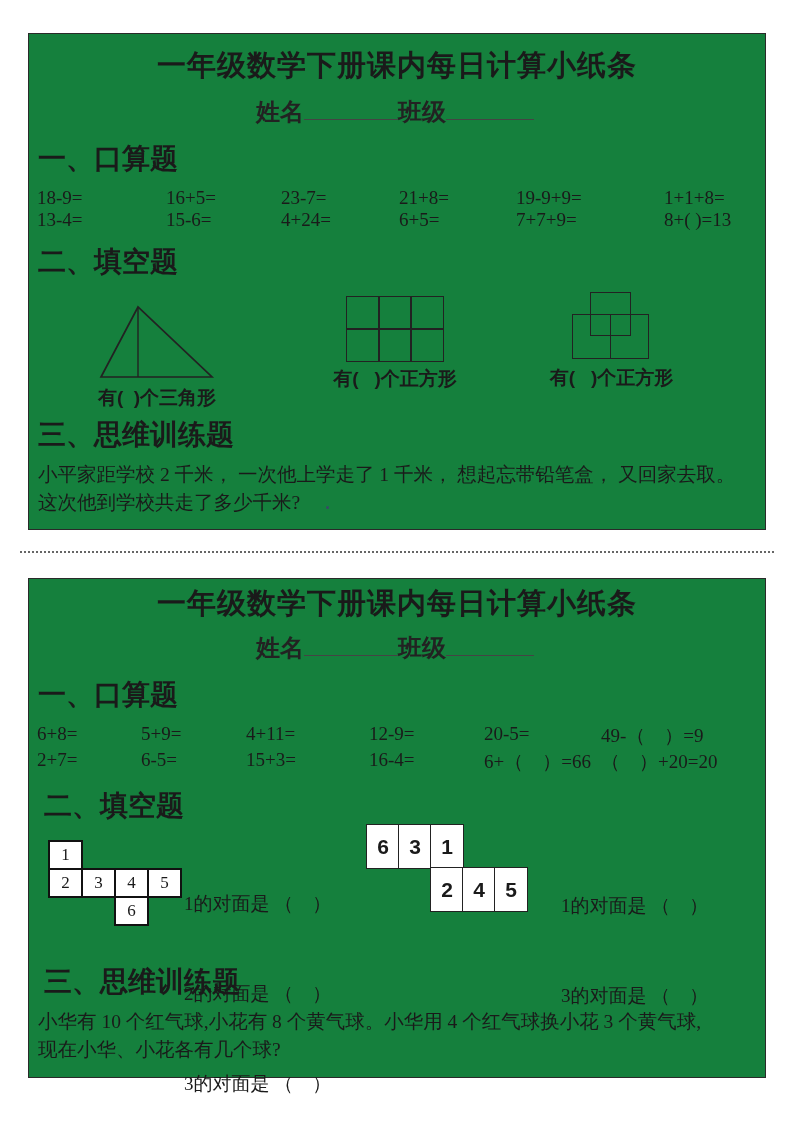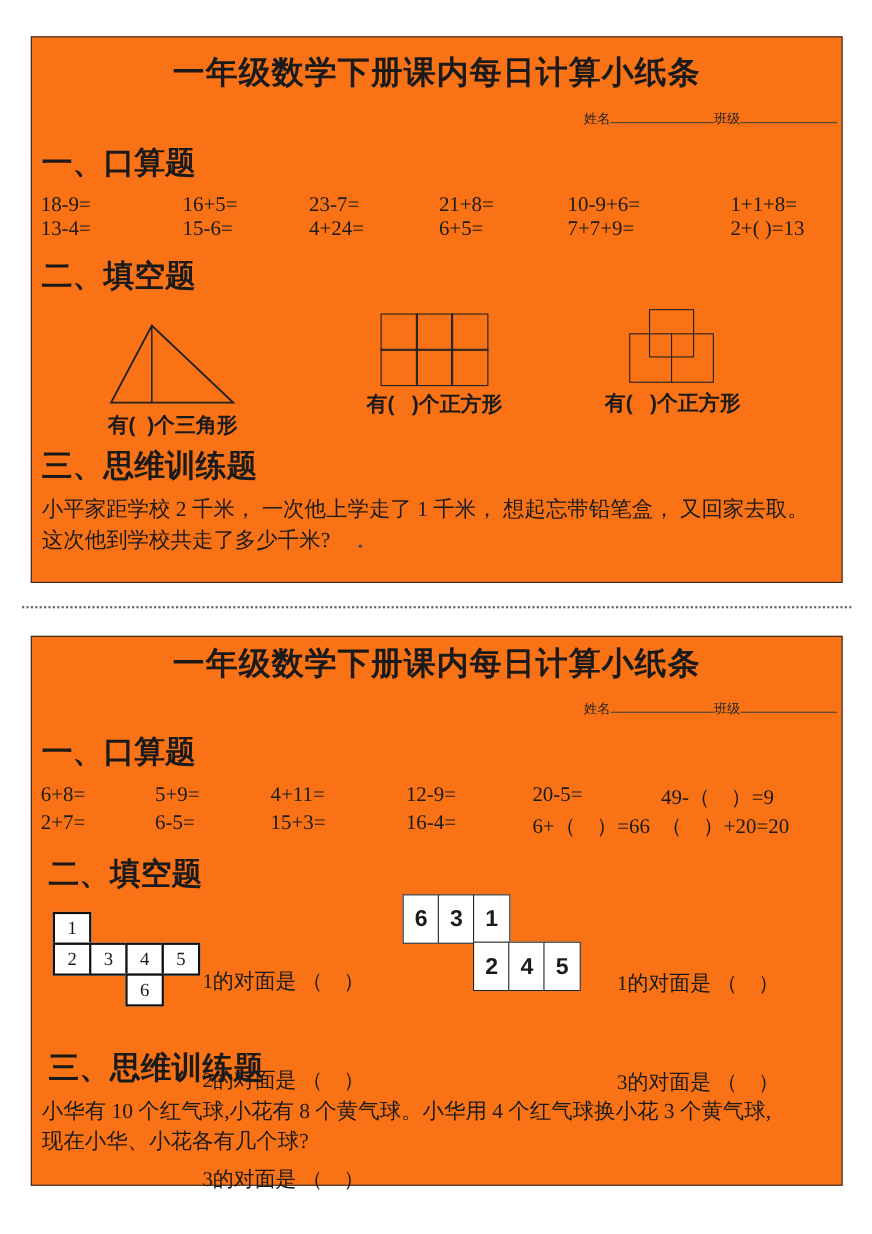--- a/index.html
+++ b/index.html
@@ -3,35 +3,35 @@
 <meta charset="utf-8">
 <style>
   html,body { margin:0; padding:0; }
   body {
     width:793px; height:1122px; position:relative;
     background:#ffffff; color:#1a1a1a;
     font-family:"Liberation Serif","DejaVu Serif",serif;
   }
   .panel {
     position:absolute; left:28px; width:738px;
-    border:1.5px solid #2a2a2a; background:#f97316; box-sizing:border-box;
+    border:1.5px solid #2a2a2a; background:#15803d; box-sizing:border-box;
   }
   #panel1 { top:33px;  height:497px; }
   #panel2 { top:578px; height:500px; }
   .divider {
     position:absolute; top:551px; left:20px; width:754px; height:0;
     border-top:2px dotted #666;
   }
   .title {
     font-family:"Liberation Sans","DejaVu Sans",sans-serif;
     font-weight:700; font-size:29px; text-align:center; letter-spacing:1px;
   }
   #panel1 .title { padding-top:12px; }
   #panel2 .title { padding-top:5px; }
-  .nameline { text-align:right; font-size:12px; color:#222; }
+  .nameline { text-align:center; font-size:24px; color:#222;font-weight:bold; }
   #panel1 .nameline { margin-top:10px; }
   #panel2 .nameline { margin-top:8px; }
   .blank {
     display:inline-block; height:15px; vertical-align:baseline;
     border-bottom:1.5px solid #444;
   }
   .blank-name { width:94px; }
   .blank-class { width:88px; margin-right:4px; }
   .heading {
     font-family:"Liberation Sans","DejaVu Sans",sans-serif;
@@ -97,28 +97,28 @@
 
   <div class="nameline"><span>姓名</span><span class="blank blank-name"></span><span>班级</span><span class="blank blank-class"></span></div>
 
   <div class="heading">一、口算题</div>
 
   <div class="oral oral1">
     <span>18-9=</span>
     <span>16+5=</span>
     <span>23-7=</span>
     <span>21+8=</span>
-    <span>10-9+6=</span>
+    <span>19-9+9=</span>
     <span>1+1+8=</span>
     <span>13-4=</span>
     <span>15-6=</span>
     <span>4+24=</span>
     <span>6+5=</span>
     <span>7+7+9=</span>
-    <span>2+( )=13</span>
+    <span>8+( )=13</span>
   </div>
 
   <div class="heading">二、填空题</div>
 
   <div class="figrow">
     <div class="stray-dot"></div>
     <div class="fig fig1">
       <svg class="tri" width="118" height="76" viewBox="0 0 118 76">
         <polygon points="40,3 3,73 114,73" fill="none" stroke="#222" stroke-width="1.7"></polygon>
         <line x1="40" y1="3" x2="40" y2="73" stroke="#222" stroke-width="1.4"></line>

